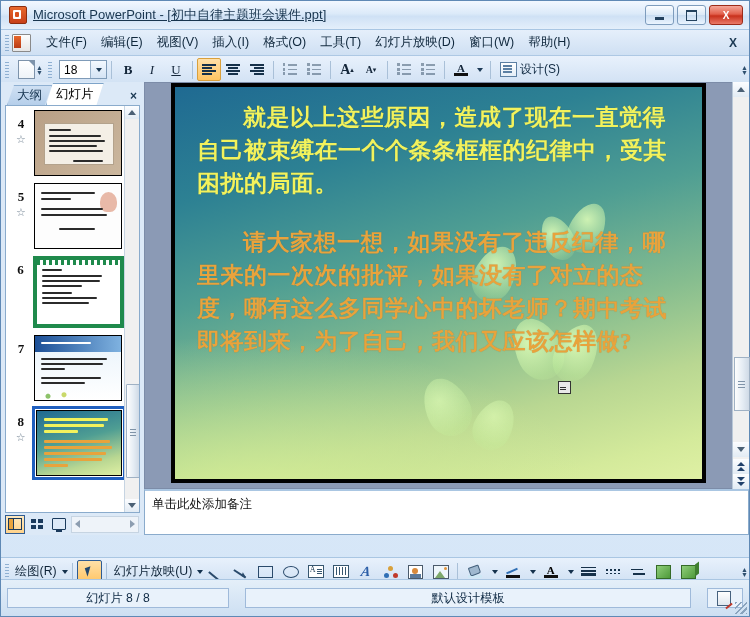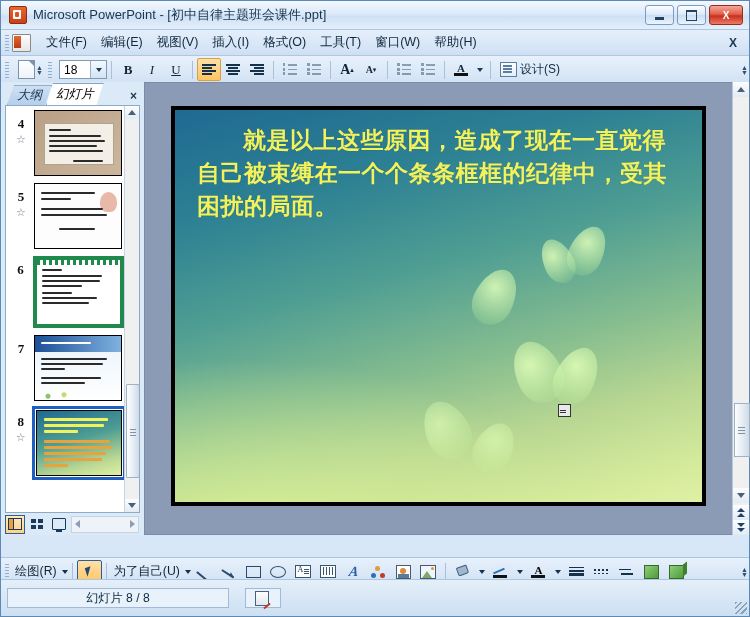--- a/index.html
+++ b/index.html
@@ -28,21 +28,21 @@
     border:1px solid #8c2d0f;border-radius:2px;position:relative;flex:0 0 auto;
   }
   .app-icon:after{
     content:"";position:absolute;left:3px;top:3px;width:8px;height:9px;
     background:#fff;border-radius:1px;
   }
   .app-icon:before{
     content:"";position:absolute;left:5px;top:5px;width:4px;height:5px;
     background:#d9521f;z-index:2;border-radius:1px;
   }
-  .title-text{font-size:13px;color:#18354f;letter-spacing:0px;}
+  .title-text{font-size:13px;color:#18354f;letter-spacing:0px;text-decoration:underline;}
   .wbtns{position:absolute;right:6px;top:4px;display:flex;gap:3px;}
   .wbtn{
     width:27px;height:18px;border:1px solid #7d9cbd;border-radius:3px;
     background:linear-gradient(180deg,#fbfdff 0%,#dceaf8 48%,#c9ddf2 52%,#eaf4ff 100%);
     display:flex;align-items:center;justify-content:center;
     font-size:10px;color:#24425e;position:relative;
   }
   .wbtn.close{
     background:linear-gradient(180deg,#f4a79a 0%,#e2604c 45%,#c8301c 55%,#ea7a68 100%);
     border-color:#9c2b19;color:#fff;font-weight:bold;width:32px;
@@ -139,21 +139,20 @@
   .leftpane{width:143px;display:flex;flex-direction:column;background:#dce9f7;position:relative;}
   .tabrow{height:23px;display:flex;align-items:flex-end;position:relative;padding-left:6px;
     background:#dce9f7;}
   .tab{
     height:19px;padding:0 9px 0 9px;font-size:12.5px;color:#14324e;
     display:flex;align-items:center;position:relative;
     background:linear-gradient(180deg,#cfe0f3,#b6cfea);
     border:1px solid #8fb0d2;border-bottom:none;
     clip-path:polygon(7px 0,100% 0,calc(100% - 7px) 100%,0 100%);
     margin-right:-6px;
-    font-style:italic;
   }
   .tab.sel{
     background:#fff;border-color:#7ea4c9;color:#000;height:21px;z-index:3;
   }
   .tabclose{position:absolute;right:7px;bottom:2px;font-weight:bold;font-size:12px;color:#1b3953;}
   .thumbwrap{
     flex:1;background:#fff;border:1px solid #8aabcc;margin:0 0 0 4px;margin-right:4px;
     position:relative;overflow:hidden;display:flex;
   }
   .thumblist{flex:1;padding-top:4px;overflow:hidden;}
@@ -368,20 +367,21 @@
 
   <div class="menubar">
     <div class="grip"></div>
     <div class="menu-doc-icon"></div>
     <div class="menu-item">文件(F)</div>
     <div class="menu-item">编辑(E)</div>
     <div class="menu-item">视图(V)</div>
     <div class="menu-item">插入(I)</div>
     <div class="menu-item">格式(O)</div>
     <div class="menu-item">工具(T)</div>
+    <div class="menu-item">幻灯片放映(D)</div>
     <div class="menu-item">窗口(W)</div>
     <div class="menu-item">帮助(H)</div>
     <div class="menu-close">X</div>
   </div>
 
   <div class="fmtbar">
     <div class="grip"></div>
     <div class="newdoc"></div>
     <div class="tb-ovf">▲<br>▼</div>
     <div class="grip"></div>
@@ -625,20 +625,21 @@
               </div>
             <div class="bfly" style="left:250px;top:290px;width:44px;height:60px;opacity:.75">
                 <i class="l"></i>
               </div>
             <div class="bfly" style="left:300px;top:312px;width:38px;height:52px;opacity:.7">
                 <i class="r"></i>
               </div>
 
             <div class="slide-text">
               <div class="para p1">就是以上这些原因，造成了现在一直觉得自己被束缚在一个个条条框框的纪律中，受其困扰的局面。</div>
+              <div class="para p2">请大家想一想，如果没有了违反纪律，哪里来的一次次的批评，如果没有了对立的态度，哪有这么多同学心中的坏老师？期中考试即将到来，为了自己，我们又应该怎样做?</div>
             </div>
             <div class="cursor-mark"></div>
           </div>
         </div>
         <div class="vscroll">
           <div class="sb-arrow" style="width:16px;height:15px">
               <div class="tri-u"></div>
             </div>
           <div class="vs-thumb"></div>
           <div style="position:absolute;bottom:32px;width:16px;">
@@ -651,33 +652,36 @@
                 <div class="t"></div>
                 <div class="t" style="margin-top:1px"></div>
               </div>
             <div class="dbl">
                 <div class="t2"></div>
                 <div class="t2" style="margin-top:1px"></div>
               </div>
           </div>
         </div>
       </div>
+      <div class="notes">
+        <span>单击此处添加备注</span>
+      </div>
     </div>
   </div>
 
   <div class="drawbar">
     <div class="grip"></div>
     <div class="dlabel">绘图(R)</div>
     <div class="mini-caret"></div>
     <div class="tb-sep"></div>
     <div class="dbtn sel">
         <div class="arrowcur"></div>
       </div>
     <div class="tb-sep"></div>
-    <div class="dlabel">为了自己(U)</div>
+    <div class="dlabel">幻灯片放映(U)</div>
     <div class="mini-caret"></div>
     <div class="dbtn">
         <div class="line1"></div>
       </div>
     <div class="dbtn">
         <div class="line2"></div>
       </div>
     <div class="dbtn">
         <div class="shape-rect"></div>
       </div>
@@ -755,19 +759,20 @@
       </div>
     <div class="dbtn">
         <div class="d3dico"></div>
       </div>
     <div style="flex:1"></div>
     <div class="tb-ovf">▲<br>▼</div>
   </div>
 
   <div class="statusbar">
     <div class="scell sc1">幻灯片 8 / 8</div>
+    <div class="scell sc2">默认设计模板</div>
     <div class="scell sc4">
         <div class="spell"></div>
       </div>
     <div class="resize-grip"></div>
   </div>
 
 </div>
 
 </body></html>

